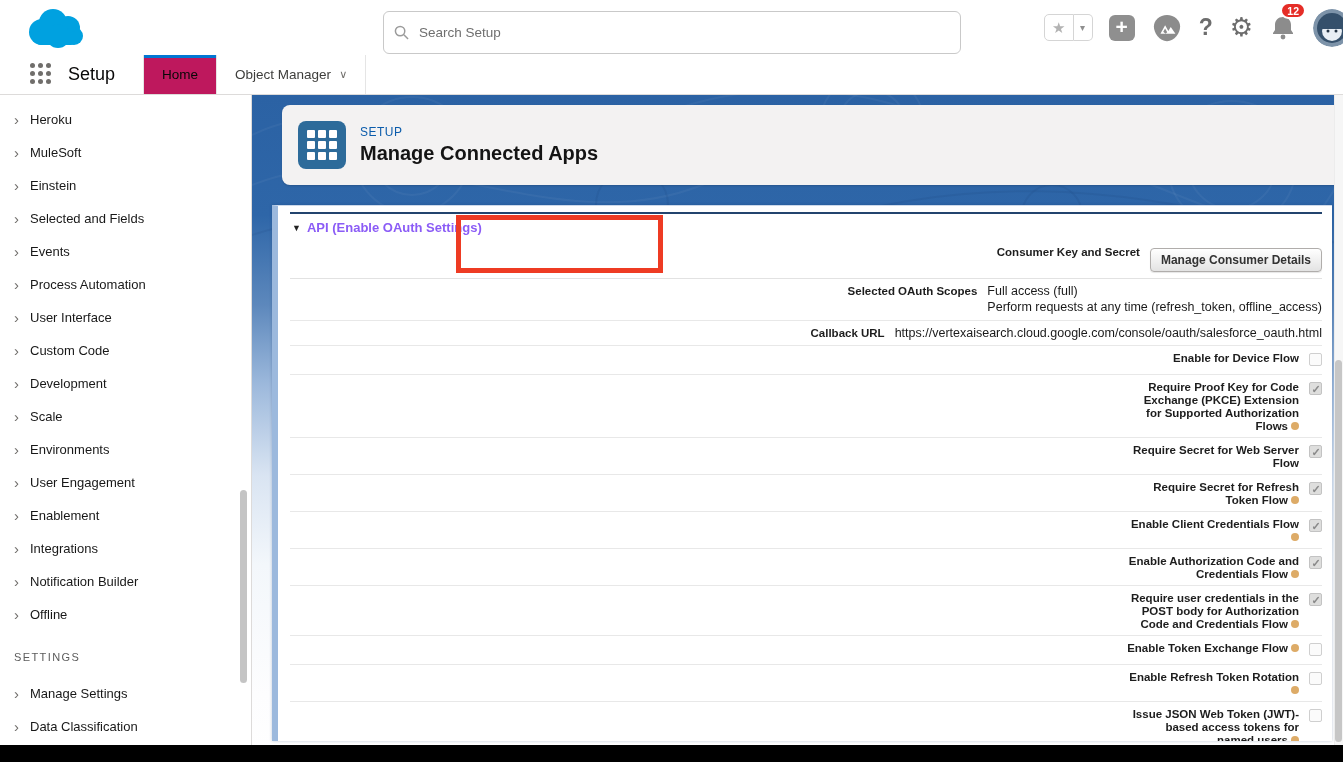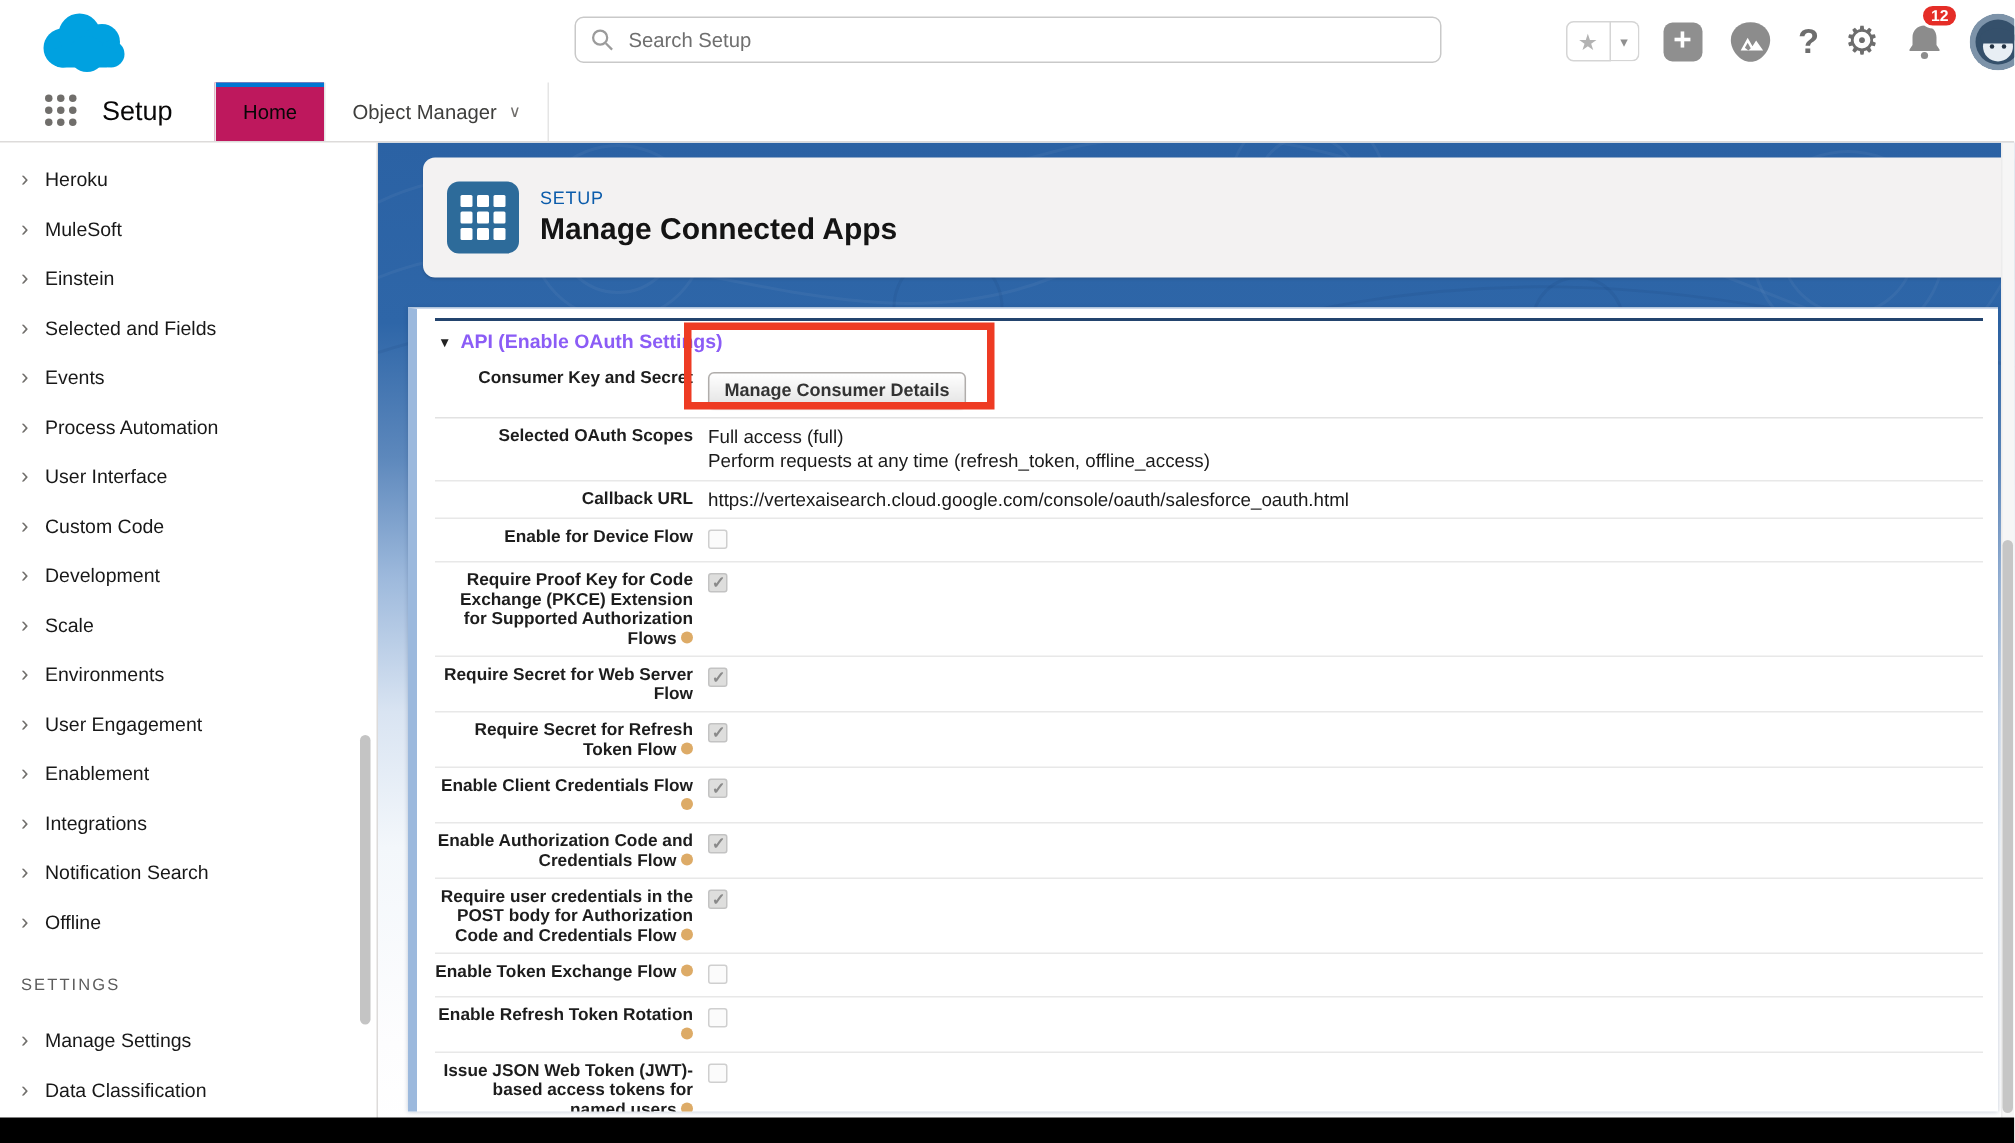--- a/index.html
+++ b/index.html
@@ -3,21 +3,21 @@
 <meta charset="utf-8">
 <style>
   * { margin:0; padding:0; box-sizing:border-box; }
   html,body { width:1343px; height:762px; overflow:hidden; background:#fff;
     font-family:"Liberation Sans", sans-serif; }
   .stage { position:relative; width:1343px; height:762px; overflow:hidden; background:#fff; }
 
   
   .topbar { position:absolute; left:0; top:0; width:1343px; height:55px; background:#fff; z-index:30; }
   .cloud-logo { position:absolute; left:22px; top:5px; width:68px; height:46px; }
-  .searchbox { position:absolute; left:383px; top:11px; width:578px; height:31px;
+  .searchbox { position:absolute; left:383px; top:11px; width:578px; height:43px;
     border:1px solid #c9c9c9; border-radius:6px; background:#fff; display:flex; align-items:center; padding:0 10px; }
   .searchbox svg { flex:0 0 auto; margin-right:10px; }
   .searchbox input { border:none; outline:none; flex:1; font-size:13.5px; color:#333;
     font-family:"Liberation Sans",sans-serif; background:transparent; }
   .searchbox input::placeholder { color:#6f6f6f; }
   .gh-actions { position:absolute; right:0; top:0; height:55px; display:flex; align-items:center; }
   .fav-group { display:flex; height:27px; margin-right:16px; }
   .fav-star { width:30px; border:1px solid #d5d5d5; border-radius:5px 0 0 5px; display:flex;
     align-items:center; justify-content:center; color:#b3b3b3; font-size:15px; background:#fff; }
   .fav-drop { width:19px; border:1px solid #d5d5d5; border-left:none; border-radius:0 5px 5px 0;
@@ -76,21 +76,21 @@
   .eyebrow { font-size:12px; color:#0b5cab; letter-spacing:.5px; margin-bottom:3px; }
   .page-title { font-size:20px; font-weight:bold; color:#141414; }
 
   
   .panel { position:absolute; left:272px; top:205px; width:1060px; height:536px; background:#fff;
     border-left:6px solid #9cb9dd; border-top:1px solid #cdd9ea; box-shadow:0 0 3px rgba(21,52,97,.25);
     z-index:10; padding:6px 10px 0 12px; overflow:hidden; }
   .sec-head { border-top:2px solid #23446e; padding:6px 0 5px 2px; display:flex; align-items:center; }
   .sec-tri { font-size:9px; color:#222; margin-right:6px; }
   .sec-title { font-size:13px; font-weight:bold; color:#8b5cf6; }
-  .row { display:flex; border-bottom:1px solid #e8e8e8; padding:4px 0; }
+  .row { display:flex; border-bottom:1px solid #e8e8e8; padding:4px 0;justify-content:flex-end; }
   .row:first-of-type { border-bottom:1px solid #e2e2e2; }
   .row-label { width:172px; flex:0 0 172px; text-align:right; font-size:11.5px; font-weight:bold;
     color:#1d1d1d; line-height:13px; padding-top:2px; }
   .row-value { padding-left:10px; font-size:12.5px; color:#1a1a1a; line-height:15px; padding-top:1px; }
   .vline { margin-bottom:1px; }
   .sf-btn { font-family:"Liberation Sans",sans-serif; font-size:12px; font-weight:bold; color:#333;
     background:linear-gradient(#ffffff,#e3e3e3); border:1px solid #b0adab; border-radius:4px;
     padding:4px 10px; margin:3px 0 2px 0; cursor:pointer; box-shadow:0 1px 1px rgba(0,0,0,.1); }
   .cb { width:13px; height:13px; border:1px solid #cfcfcf; border-radius:2px; background:#fbfbfb;
     display:inline-block; position:relative; margin-top:2px; }
@@ -268,21 +268,21 @@
         <div class="sb-item">
           <span class="chev">›</span>
           <span class="lbl">Enablement</span>
         </div>
         <div class="sb-item">
           <span class="chev">›</span>
           <span class="lbl">Integrations</span>
         </div>
         <div class="sb-item">
           <span class="chev">›</span>
-          <span class="lbl">Notification Search</span>
+          <span class="lbl">Notification Builder</span>
         </div>
         <div class="sb-item">
           <span class="chev">›</span>
           <span class="lbl">Offline</span>
         </div>
         <div class="sb-section">SETTINGS</div>
         <div class="sb-item">
           <span class="chev">›</span>
           <span class="lbl">Manage Settings</span>
         </div>

